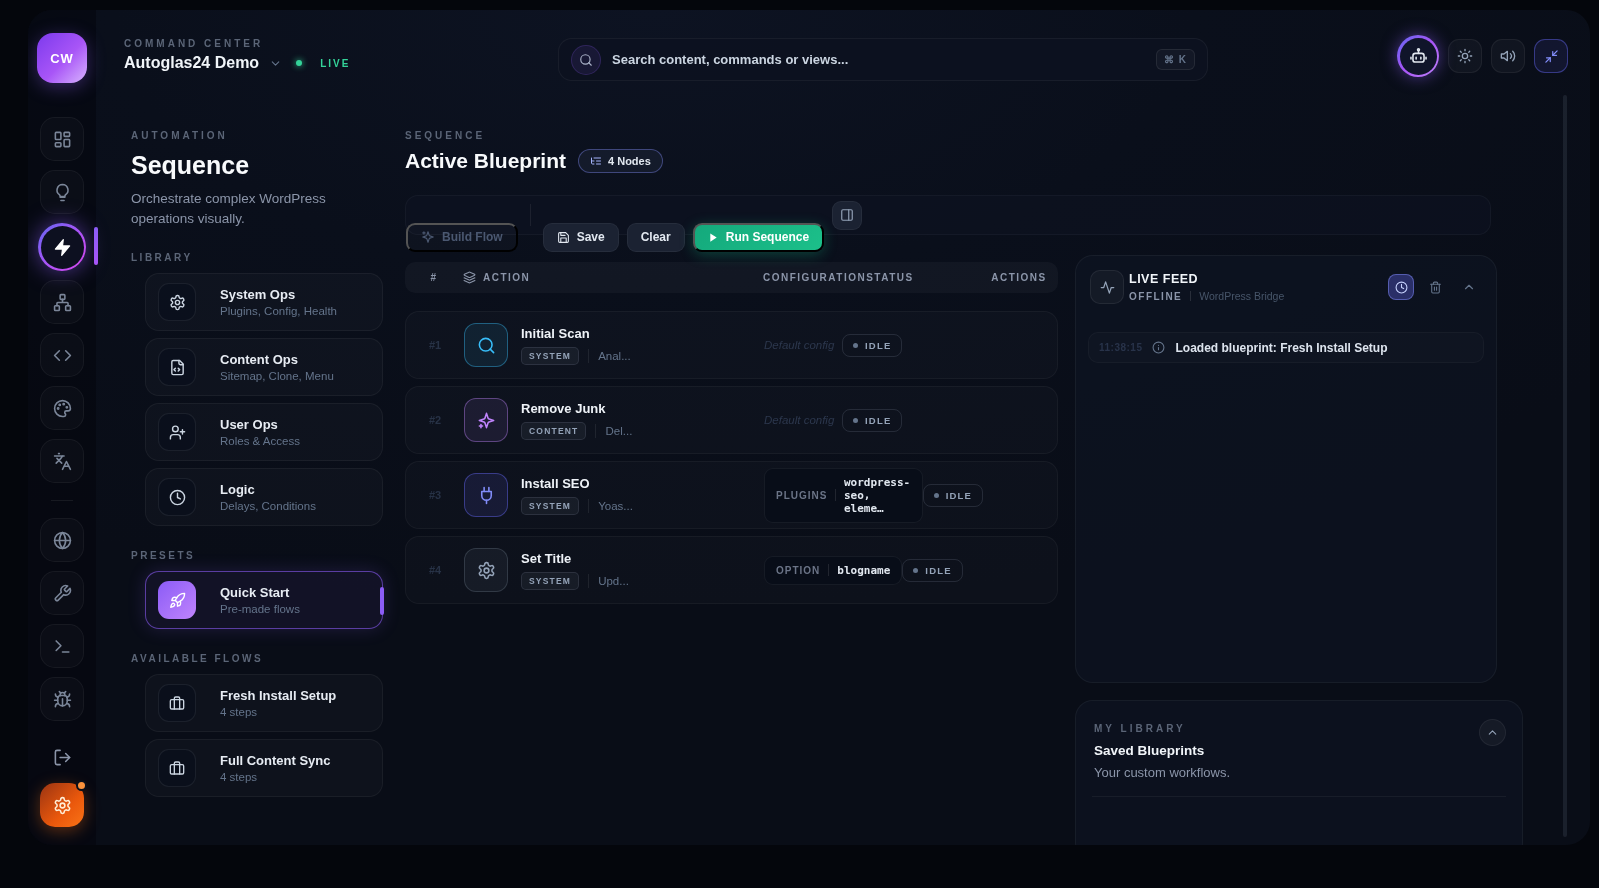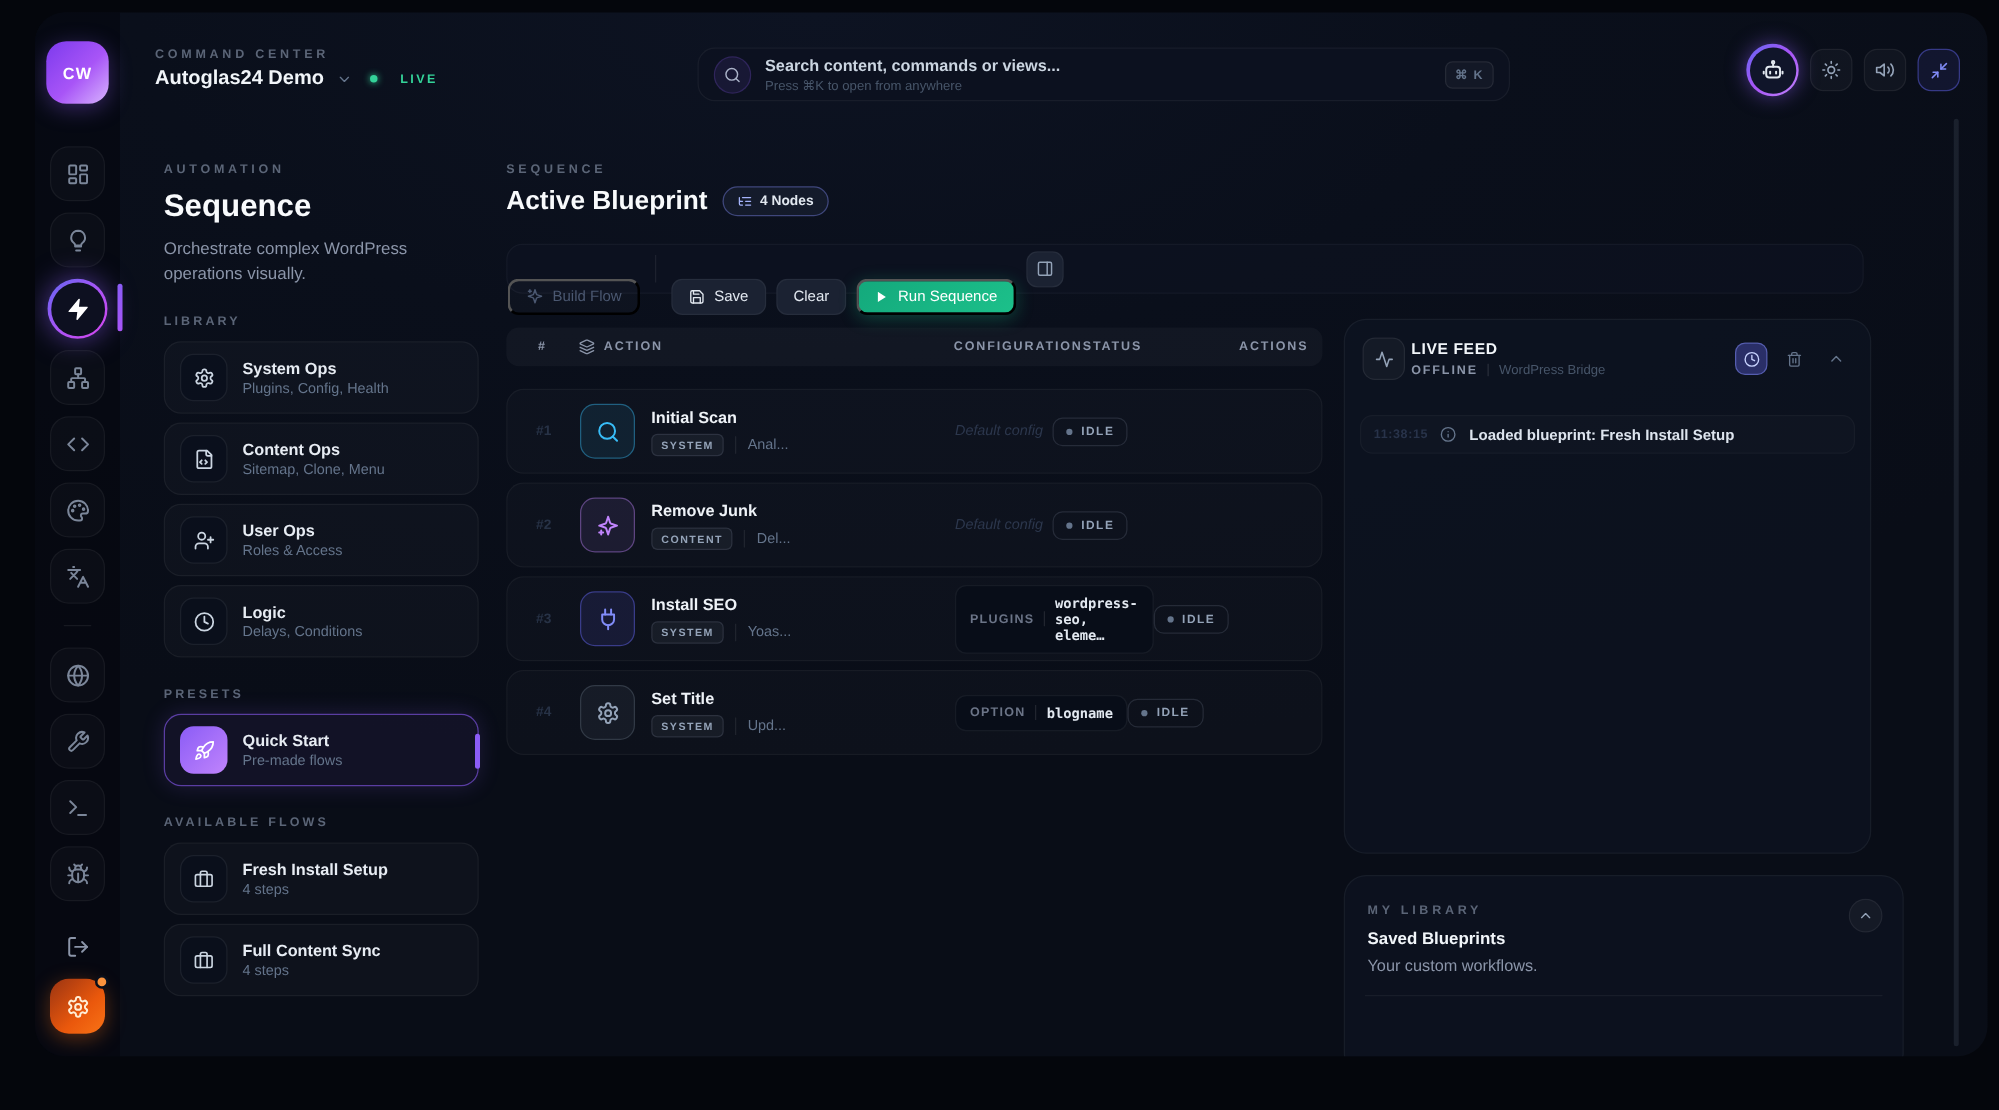--- a/index.html
+++ b/index.html
@@ -64,21 +64,21 @@
   .top-btn.accent { background:rgba(99,102,241,.1); border:1px solid rgba(99,102,241,.45); color:#818cf8; }
 
   
   .sidepanel { position:absolute; left:103px; top:120px; width:252px; }
   .eyebrow { font-size:10px; font-weight:bold; letter-spacing:3px; color:#5b6577; }
   .side-title { font-size:25px; font-weight:bold; color:#f8fafc; margin-top:10px; }
   .side-desc { font-size:13.5px; color:#8b95a9; line-height:1.45; margin-top:9px; width:230px; }
   .section-label { font-size:10px; font-weight:bold; letter-spacing:2.5px; color:#5b6577; margin:24px 0 10px; }
   .card-list { display:flex; flex-direction:column; gap:7px; }
   .lib-card { height:58px; border-radius:14px; background:rgba(255,255,255,.025); border:1px solid rgba(255,255,255,.05);
-    display:flex; align-items:center; padding:0 12px; gap:12px; }
+    display:flex; align-items:center; padding:0 12px; gap:24px;margin-left:14px; }
   .tile { width:38px; height:38px; border-radius:11px; background:rgba(10,15,28,.9); border:1px solid rgba(255,255,255,.07);
     color:#cbd5e1; display:flex; align-items:center; justify-content:center; flex:none; }
   .lib-title { font-size:13px; font-weight:bold; color:#e7ecf3; }
   .lib-sub { font-size:11.5px; color:#64748b; margin-top:3px; }
   .preset-card { border:1px solid rgba(139,92,246,.6); background:rgba(139,92,246,.07);
     box-shadow:0 0 18px rgba(139,92,246,.18); position:relative; }
   .preset-card .tile { background:linear-gradient(135deg,#8b5cf6,#c084fc); border:none; color:#fff; }
   .preset-bar { position:absolute; right:-2px; top:15px; width:4px; height:28px; border-radius:3px; background:#8b5cf6; }
 
   
@@ -88,21 +88,21 @@
   .nodes-badge { display:flex; align-items:center; gap:6px; font-size:11px; font-weight:bold; color:#e2e8f0;
     border:1px solid rgba(129,140,248,.4); background:rgba(30,41,59,.45); border-radius:999px; padding:5px 11px; }
   .nodes-badge svg { color:#a5b4fc; }
 
   .cmdbar { position:absolute; left:377px; top:185px; width:1086px; height:40px; display:flex; align-items:center;
     background:rgba(13,19,33,.6); border:1px solid rgba(255,255,255,.04); border-radius:13px; padding:0 8px 0 0; }
   .goal-input { flex:1; height:100%; background:transparent; border:none; outline:none; padding:0 20px;
     font-size:12.5px; color:#cbd5e1; font-family:"Liberation Sans",sans-serif; }
   .goal-input::placeholder { color:#42506b; }
   .cmd-btn { display:flex; align-items:center; gap:7px; height:29px; padding:0 13px; border-radius:9px;
-    font-size:12px; font-weight:normal; flex:none;margin-top:44px; }
+    font-size:12px; font-weight:bold; flex:none;margin-top:44px; }
   .btn-build { color:#4b5871; background:rgba(255,255,255,.02); }
   .cmd-sep { width:1px; height:22px; background:rgba(255,255,255,.07); margin:0 12px; flex:none; }
   .btn-plain { color:#e2e8f0; background:#1b2232; border:1px solid rgba(255,255,255,.05); margin-right:8px; }
   .btn-run { color:#fff; background:linear-gradient(135deg,#14a97c,#1cc08a); box-shadow:0 3px 14px rgba(20,184,130,.3); margin-right:8px; }
   .btn-panel { width:30px; height:29px; border-radius:9px; background:#1b2232; border:1px solid rgba(255,255,255,.05);
     color:#94a3b8; display:flex; align-items:center; justify-content:center; flex:none; }
 
   .table { position:absolute; left:377px; top:252px; width:653px; }
   .thead { height:31px; background:rgba(255,255,255,.035); border-radius:10px; display:grid;
     grid-template-columns:58px 300px 1fr 125px 90px; align-items:center;
@@ -320,21 +320,20 @@
     </div>
     <div class="searchbar">
       <div class="search-circle">
           <svg class="ico" width="14" height="14" viewBox="0 0 24 24">
             <circle cx="11" cy="11" r="8"></circle>
             <line x1="21" y1="21" x2="16.65" y2="16.65"></line>
           </svg>
         </div>
       <div class="search-texts">
         <div class="search-main">Search content, commands or views...</div>
-        <div class="search-hint">Press ⌘K to open from anywhere</div>
       </div>
       <span class="kbd">⌘ K</span>
     </div>
     <div class="top-actions">
       <div class="top-btn robot-wrap">
         <div class="inner">
             <svg class="ico" width="19" height="19" viewBox="0 0 24 24">
               <path d="M12 8V5"></path>
               <circle cx="12" cy="3.5" r="1.2"></circle>
               <rect x="5" y="8" width="14" height="11" rx="3"></rect>

